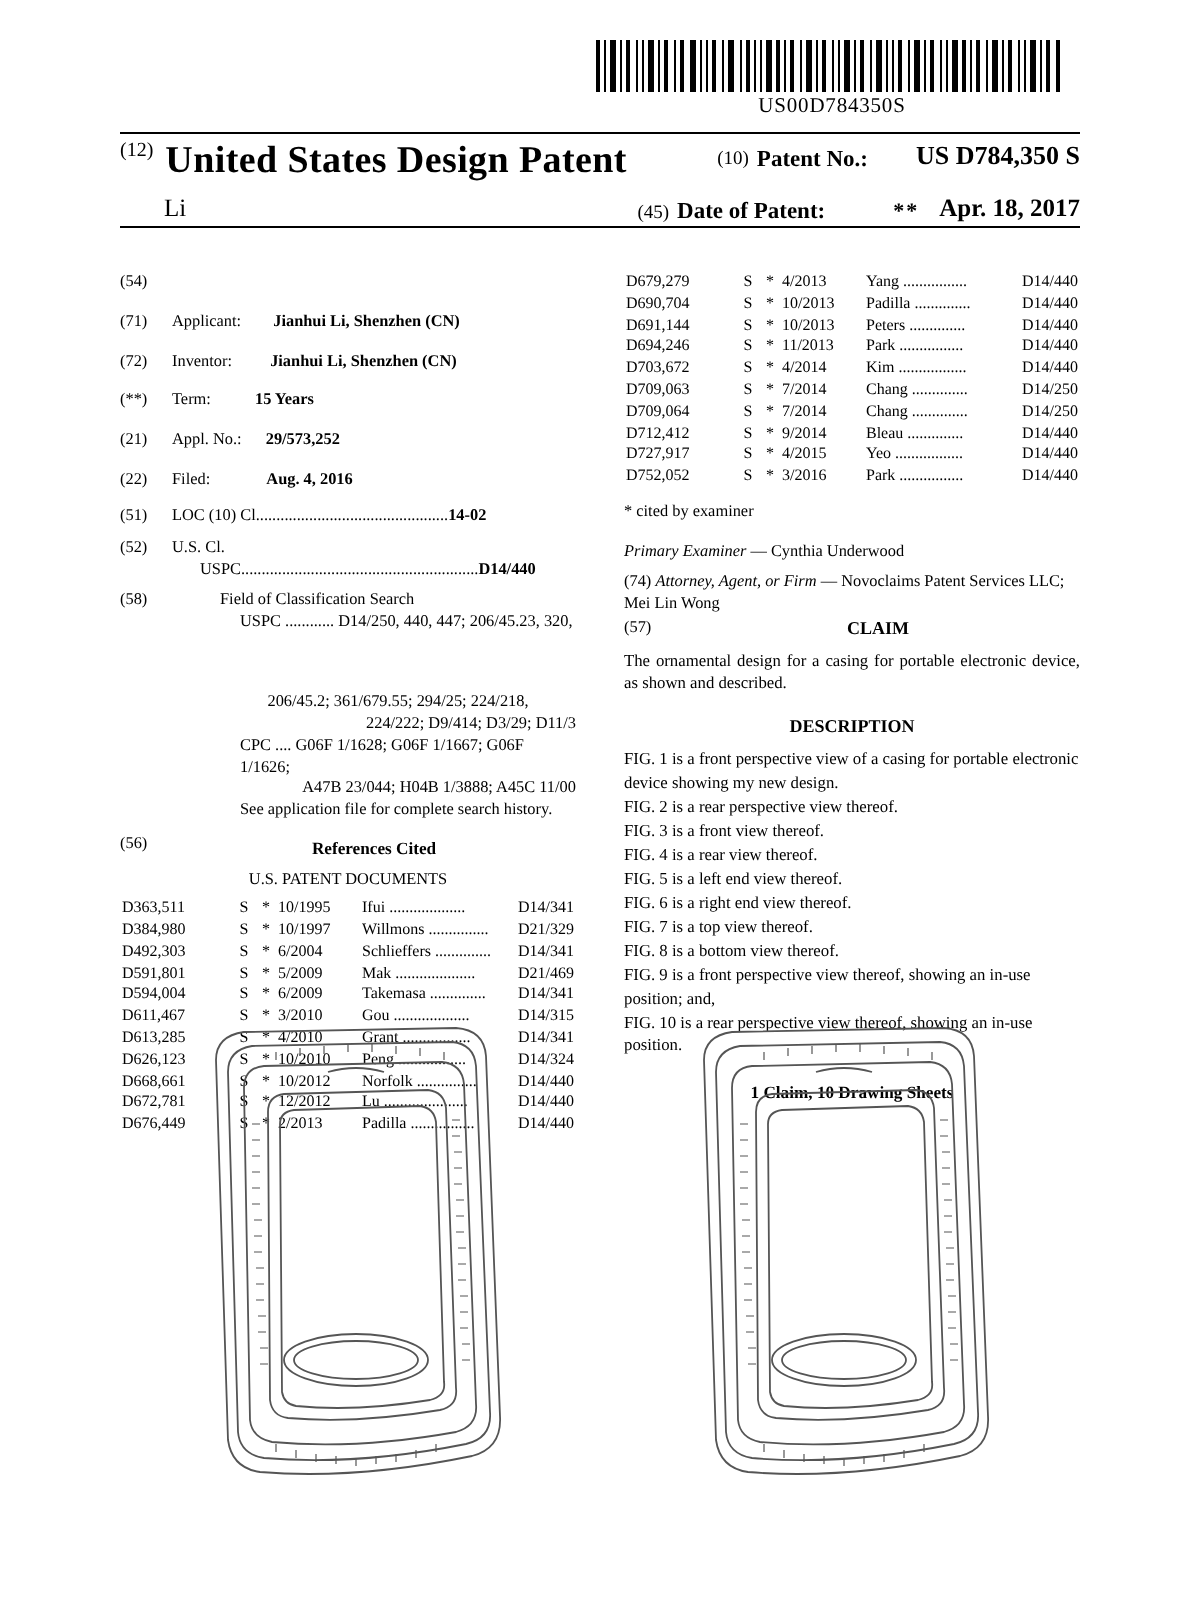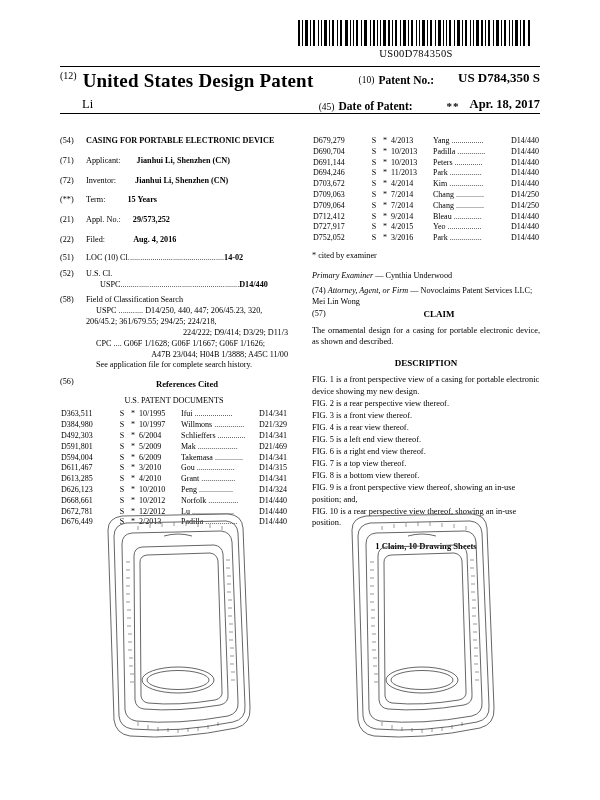--- a/index.html
+++ b/index.html
@@ -332,21 +332,20 @@
       </span>
     </div>
   </div>
 
   <div class="rule mid"></div>
 
   <div class="col col-left">
 
     <div class="field">
       <div class="fnum">(54)</div>
-      <div class="fbody fbold">CASING FOR PORTABLE ELECTRONIC DEVICE</div>
     </div>
 
     <div class="field" style="margin-top:9px;">
       <div class="fnum">(71)</div>
       <div class="fbody">
         <span>Applicant:</span>
         <span style="margin-left:14px;font-weight:bold;">Jianhui Li, Shenzhen (CN)</span>
       </div>
     </div>
 
@@ -392,29 +391,29 @@
     <div class="field" style="margin-top:3px;">
       <div class="fnum">(52)</div>
       <div class="fbody">
         <div>U.S. Cl.</div>
         <div style="padding-left:14px;">
           <span>USPC</span><span class="dotline">..........................................................</span><span style="font-weight:bold;">D14/440</span>
         </div>
       </div>
     </div>
 
-    <div class="field" style="margin-top:3px;">
+    <div class="field" style="margin-top:3px;gap:24px;">
       <div class="fnum">(58)</div>
       <div class="fbody">
         <div>Field of Classification Search</div>
         <div style="padding-left:10px;">
           <span>USPC</span><span> ............</span>
           <span>D14/250, 440, 447; 206/45.23, 320,</span>
         </div>
-        <div style="text-align:left;">206/45.2; 361/679.55; 294/25; 224/218,</div>
+        <div style="text-align:center;margin-top:29px;">206/45.2; 361/679.55; 294/25; 224/218,</div>
         <div style="text-align:right;">224/222; D9/414; D3/29; D11/3</div>
         <div style="padding-left:10px;">
           <span>CPC</span><span> ....</span>
           <span>G06F 1/1628; G06F 1/1667; G06F 1/1626;</span>
         </div>
         <div style="text-align:right;">A47B 23/044; H04B 1/3888; A45C 11/00</div>
         <div style="padding-left:10px;">See application file for complete search history.</div>
       </div>
     </div>
 

